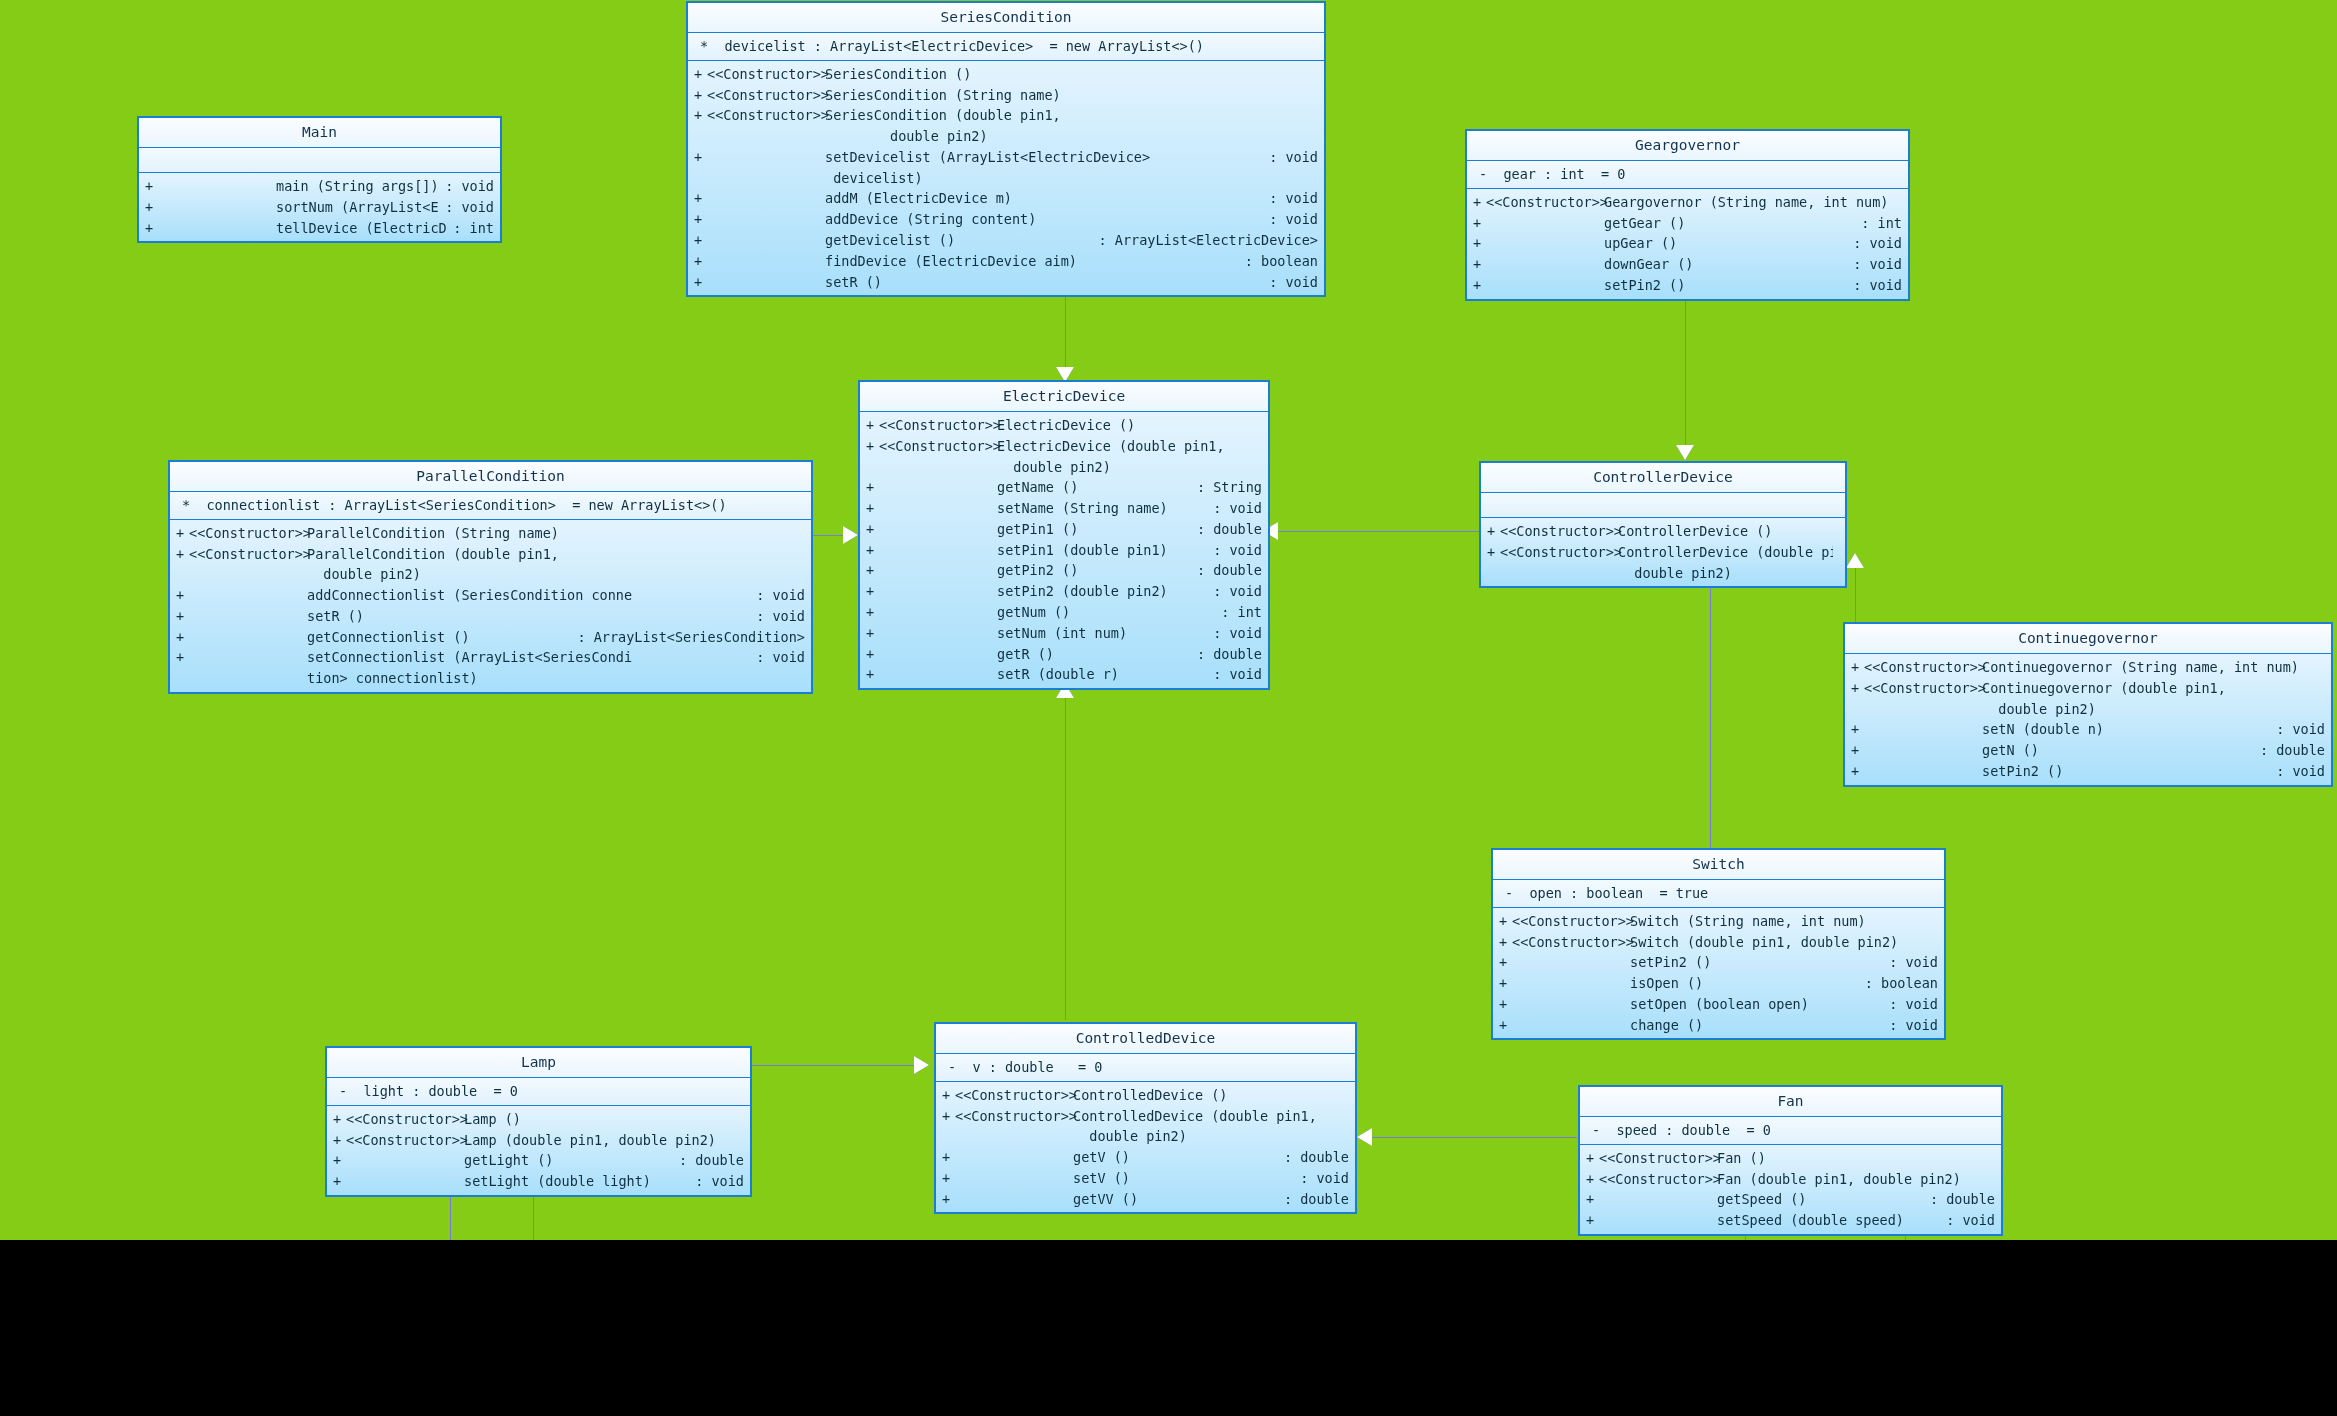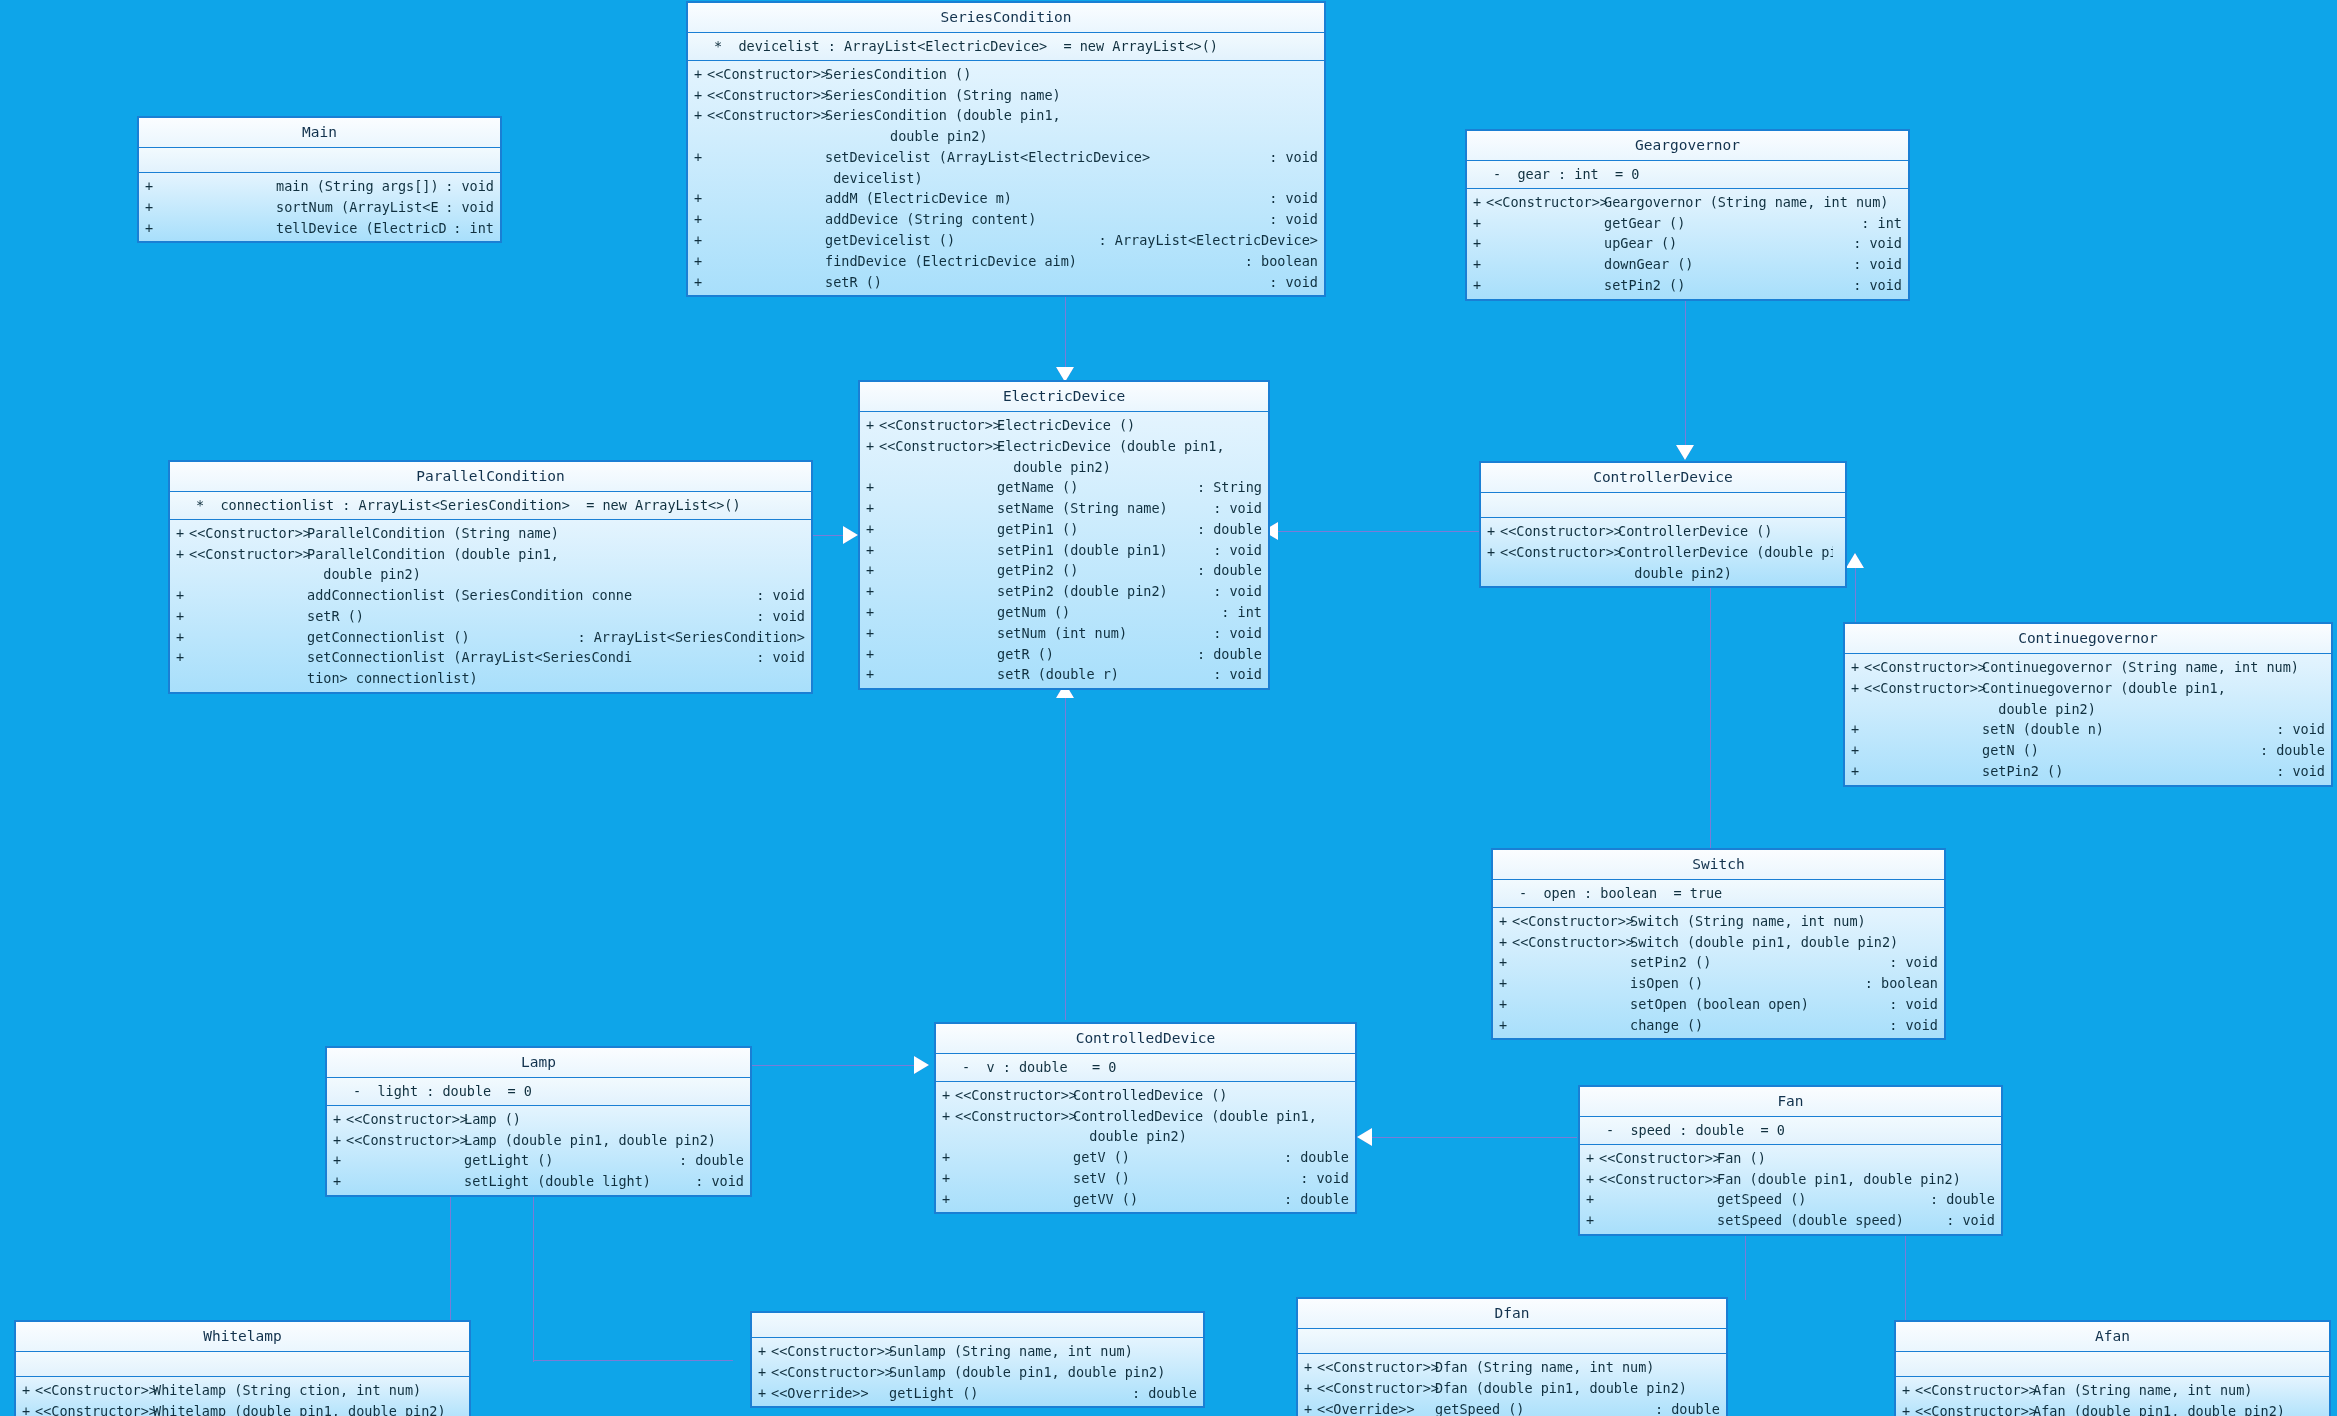--- a/index.html
+++ b/index.html
@@ -6,22 +6,22 @@
     margin: 0;
     padding: 0;
     background: #000000;
   }
   body {
     font-family: "DejaVu Sans Mono", "Liberation Mono", monospace;
   }
   #canvas {
     position: relative;
     width: 2337px;
-    height: 1416px;
-    background: #0ea5e9;
+    height: 1240px;
+    background: #84cc16;
     overflow: hidden;
   }
   
   .uml-class {
     position: absolute;
     box-sizing: border-box;
     border: 2px solid #1a7fd4;
     background: linear-gradient(to bottom, #f4fbff 0%, #dff1fd 22%, #b8e4fb 70%, #9ddcfa 100%);
     box-shadow: 0 0 0 1px #0d5fa8 inset;
     z-index: 5;
@@ -82,22 +82,21 @@
     padding-right: 4px;
     box-sizing: border-box;
     white-space: pre;
   }
   
   .arow {
     font-size: 13.5px;
     line-height: 1.54;
     color: #10303f;
     white-space: pre;
-    padding: 0 2px 0 0;
-    margin-left: 26px;
+    padding: 0 2px 0 12px;
   }
   
   .conn {
     position: absolute;
     background: #7b7bd8;
     z-index: 2;
   }
   .conn.v { width: 1.4px; }
   .conn.h { height: 1.4px; }
   .arrow {

